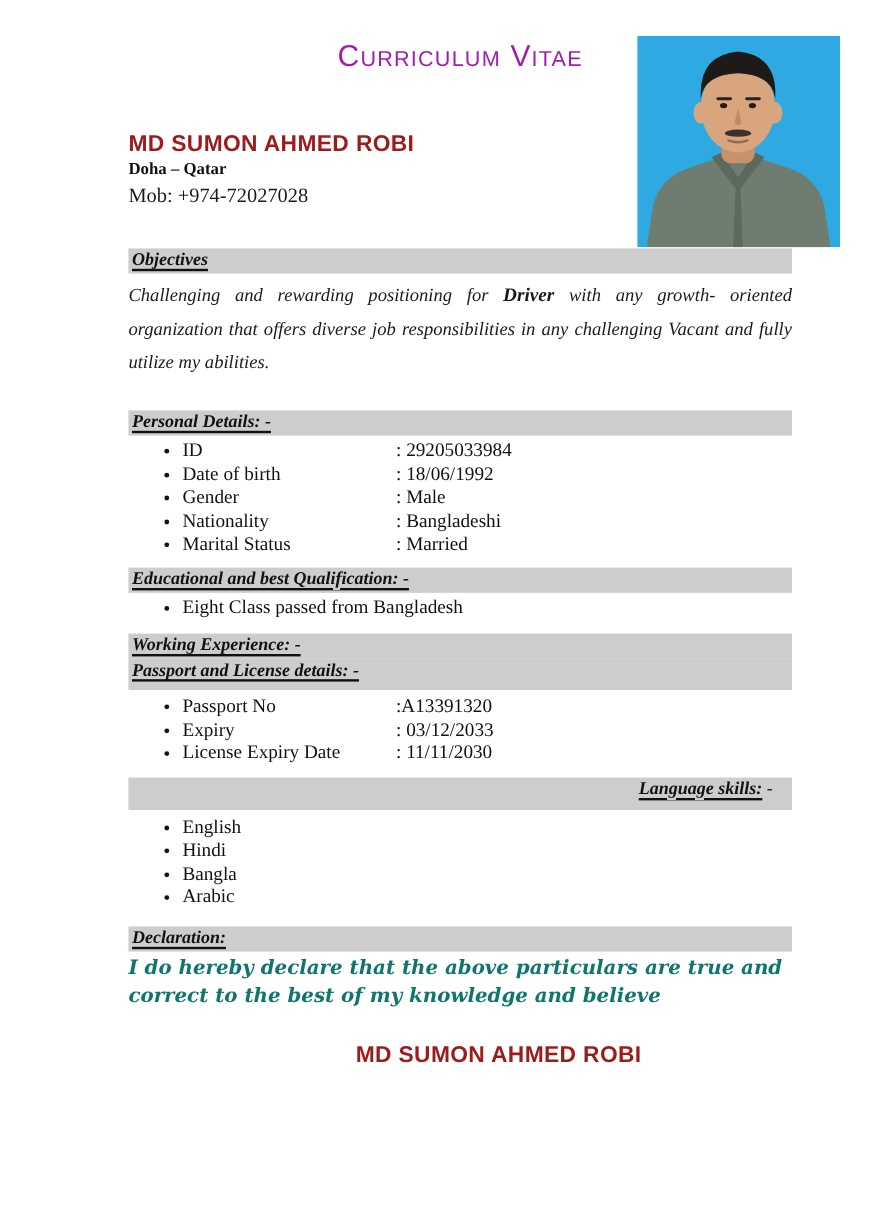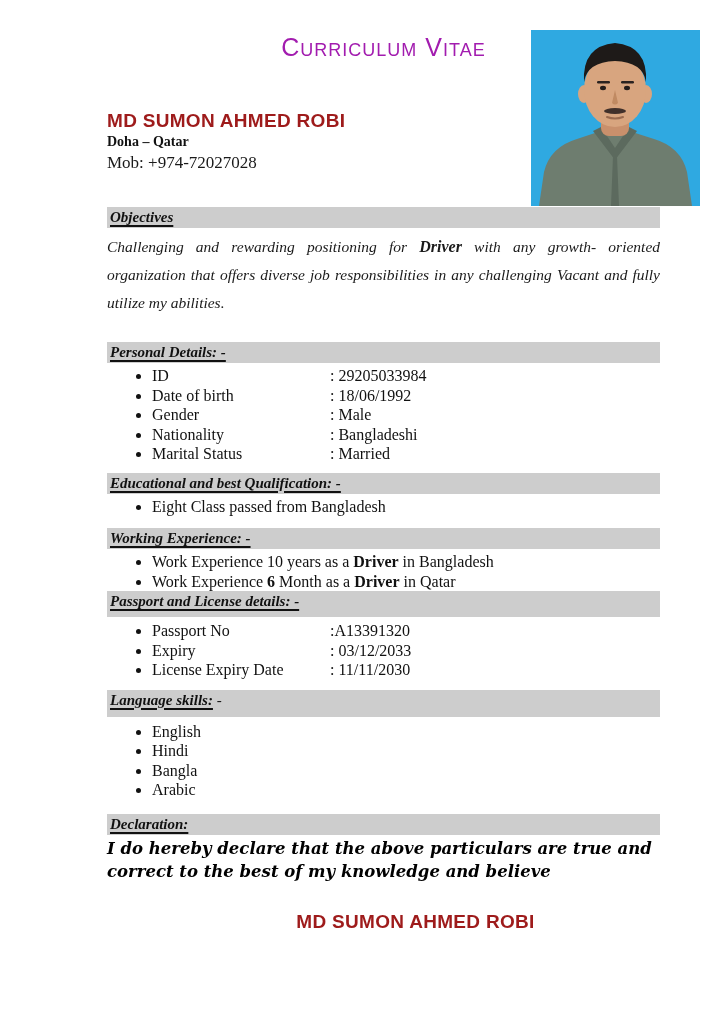--- a/index.html
+++ b/index.html
@@ -72,21 +72,21 @@
     color:#111;
   }
   .sec-bar .hd-suffix { font-size:15px; color:#111; }
   .sec-bar.tall-pp  { padding-bottom:7px; }
   .sec-bar.tall-lang{ padding-bottom:8px; }
   .mt-obj  { margin-top:34px; }
   .mt-pd   { margin-top:25px; }
   .mt-edu  { margin-top:9px; }
   .mt-we   { margin-top:12px; }
   .mt-pp   { margin-top:0px; }
-  .mt-lang { margin-top:10px; }
+  .mt-lang { margin-top:10px;text-align:right; }
   .mt-decl { margin-top:14px; }
   
   .obj-body {
     margin-top:5px;
     font-style:italic;
     font-size:15.5px; line-height:28px;
     text-align:justify;
     color:#1a1a1a;
   }
   .obj-body b { font-size:16px; }
@@ -101,21 +101,21 @@
   ul.pp-list  { margin-top:4px; }
   ul.lang-list{ margin-top:5px; }
   .lbl { display:inline-block; width:178px; }
   .val { }
   
   .decl-body {
     margin-top:2px;
     font-family:"DejaVu Serif", serif;
     font-style:italic; font-weight:bold;
     font-size:16.5px; line-height:23px;
-    color:#000000;
+    color:#0f766e;
   }
   
   .footer-name {
     margin-top:28px;
     padding-left:64px;
     text-align:center;
     font-family:"Liberation Sans", sans-serif;
     font-weight:bold;
     font-size:19px; line-height:22px;
     letter-spacing:0.3px;
@@ -182,24 +182,20 @@
     <div class="sec-bar mt-edu">
       <span class="hd">Educational and best Qualification: -</span>
     </div>
     <ul class="blist">
       <li>Eight Class passed from Bangladesh</li>
     </ul>
 
     <div class="sec-bar mt-we">
       <span class="hd">Working Experience: -</span>
     </div>
-    <ul class="blist">
-      <li><span>Work Experience 10 years as a </span><b>Driver</b><span> in Bangladesh</span></li>
-      <li><span>Work Experience </span><b>6</b><span> Month as a </span><b>Driver</b><span> in Qatar</span></li>
-    </ul>
 
     <div class="sec-bar tall-pp mt-pp">
       <span class="hd">Passport and License details: -</span>
     </div>
     <ul class="blist pp-list">
       <li><span class="lbl">Passport No</span><span class="val">:A13391320</span></li>
       <li><span class="lbl">Expiry</span><span class="val">: 03/12/2033</span></li>
       <li><span class="lbl">License Expiry Date</span><span class="val">: 11/11/2030</span></li>
     </ul>
 

